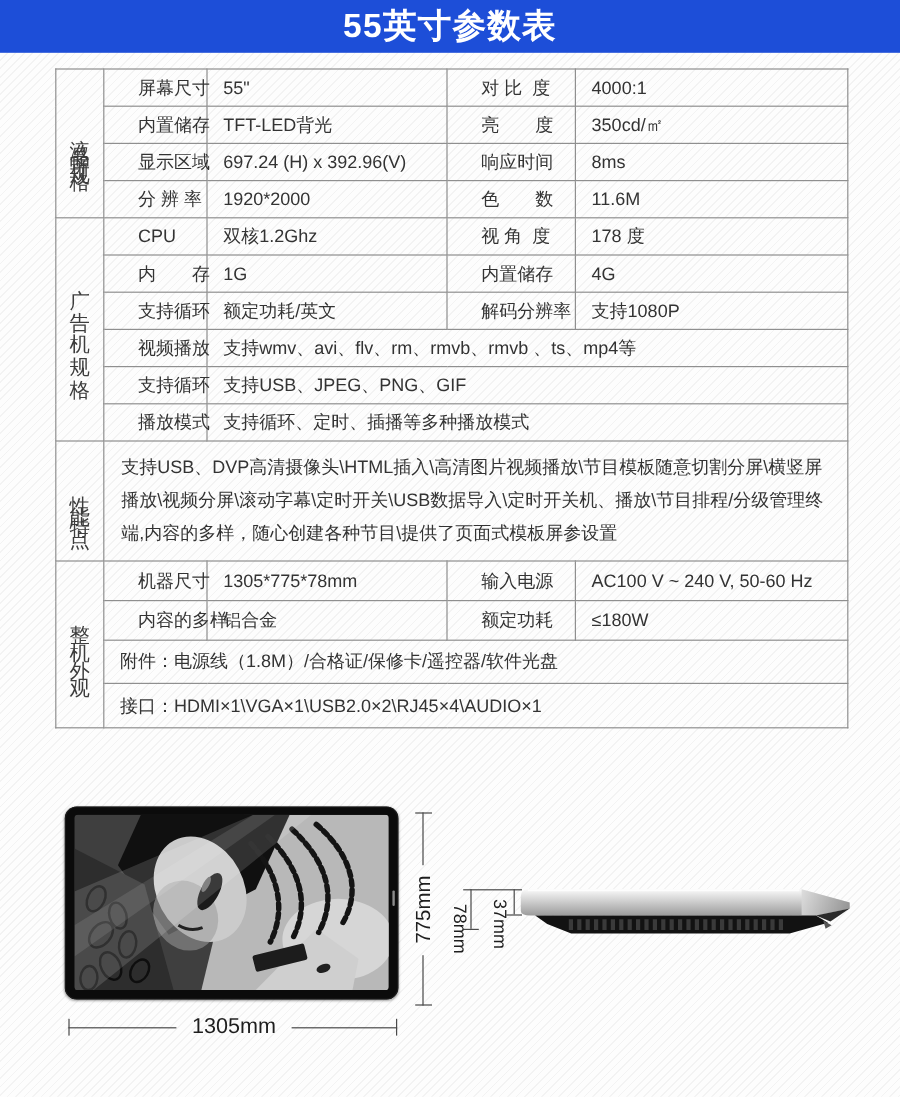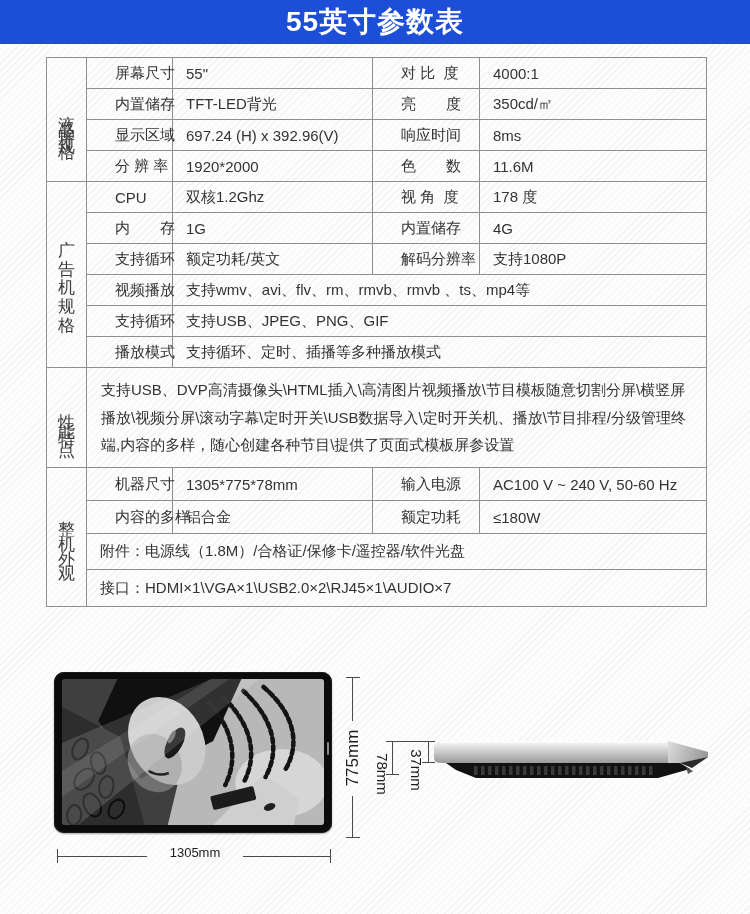--- a/index.html
+++ b/index.html
@@ -57,21 +57,21 @@
     position:absolute; right:3px; top:70px; width:2px; height:13px;
     background:#8a8a8a; border-radius:1px;
   }
   .sideview{ position:absolute; left:430px; top:727px; width:285px; height:64px; }
   .sideview svg{ display:block; width:100%; height:100%; }
 
   .ln{ position:absolute; background:#4a4a4a; }
   .dim-label{ position:absolute; color:#1e1e1e; text-align:center; }
   .lab-775{ left:312px; top:748px; width:82px; height:20px; font-size:17px;
             transform:rotate(-90deg); }
-  .lab-1305{ left:147px; top:845px; width:96px; height:20px; font-size:13px; }
+  .lab-1305{ left:147px; top:845px; width:96px; height:20px; font-size:18px; }
   .lab-37{ left:394px; top:762px; width:46px; height:16px; font-size:15px;
            transform:rotate(90deg); }
   .lab-78{ left:360px; top:766px; width:46px; height:16px; font-size:15px;
            transform:rotate(90deg); }
 </style>
 </head>
 <body>
 
 <div class="titlebar">
   <h1>55英寸参数表</h1>
@@ -167,21 +167,21 @@
     <tr class="r33">
       <td class="k">内容的多样</td>
       <td class="v">铝合金</td>
       <td class="k">额定功耗</td>
       <td class="v">≤180W</td>
     </tr>
     <tr class="r36">
       <td class="v" colspan="4">附件：电源线（1.8M）/合格证/保修卡/遥控器/软件光盘</td>
     </tr>
     <tr class="r37">
-      <td class="v" colspan="4">接口：HDMI×1\VGA×1\USB2.0×2\RJ45×1\AUDIO×7</td>
+      <td class="v" colspan="4">接口：HDMI×1\VGA×1\USB2.0×2\RJ45×4\AUDIO×1</td>
     </tr>
   </tbody>
 </table>
 
 <div class="monitor">
   <div class="screen">
     <svg viewBox="0 0 260 146" preserveAspectRatio="none">
       <rect x="0" y="0" width="260" height="146" fill="#3f3f3f"></rect>
       <polygon points="140,0 260,0 260,146 105,146" fill="#b8b8b8"></polygon>
       <ellipse cx="218" cy="104" rx="46" ry="34" fill="#d6d6d6"></ellipse>

